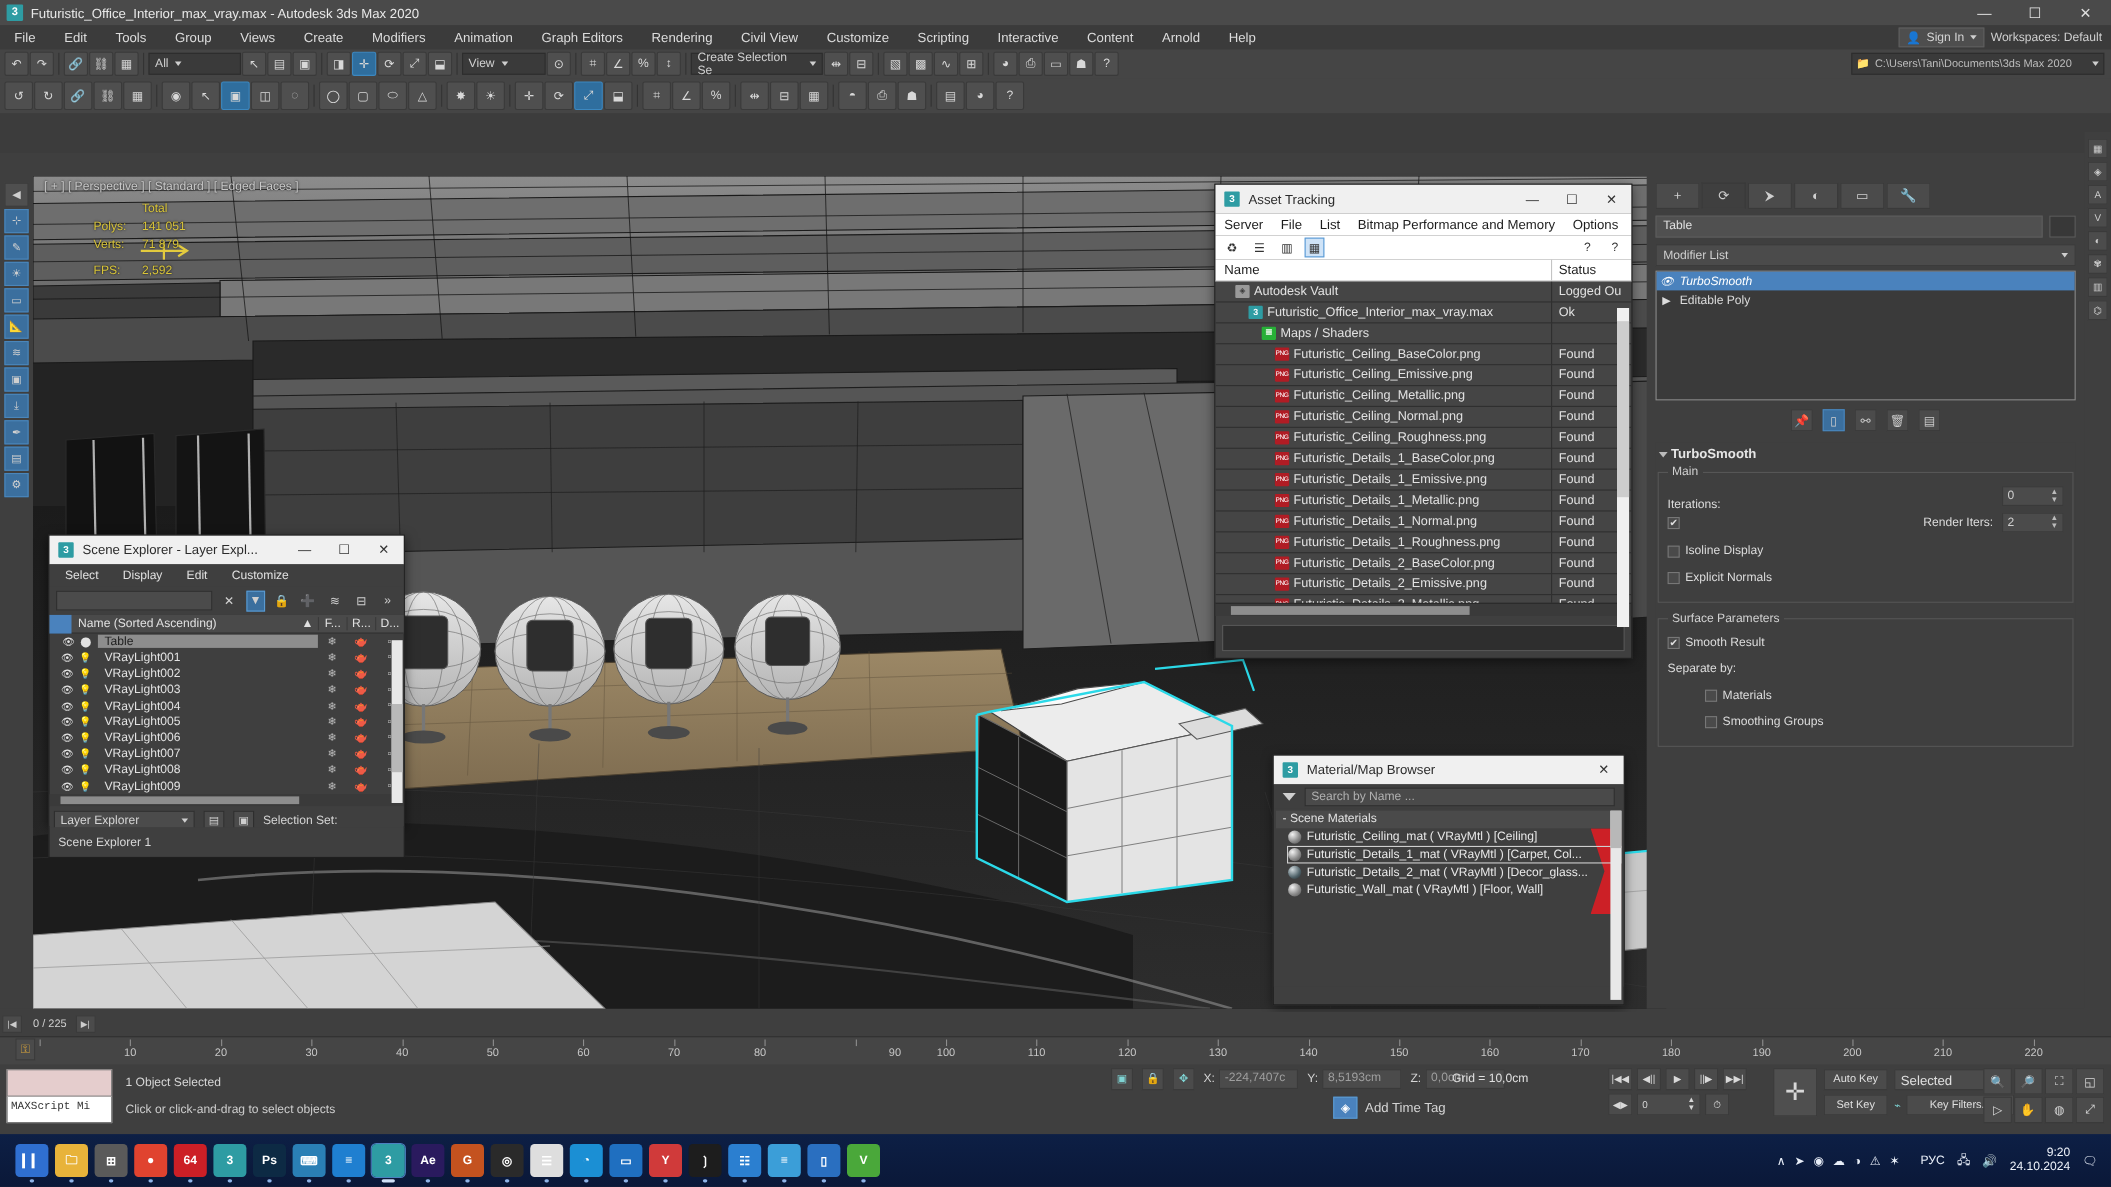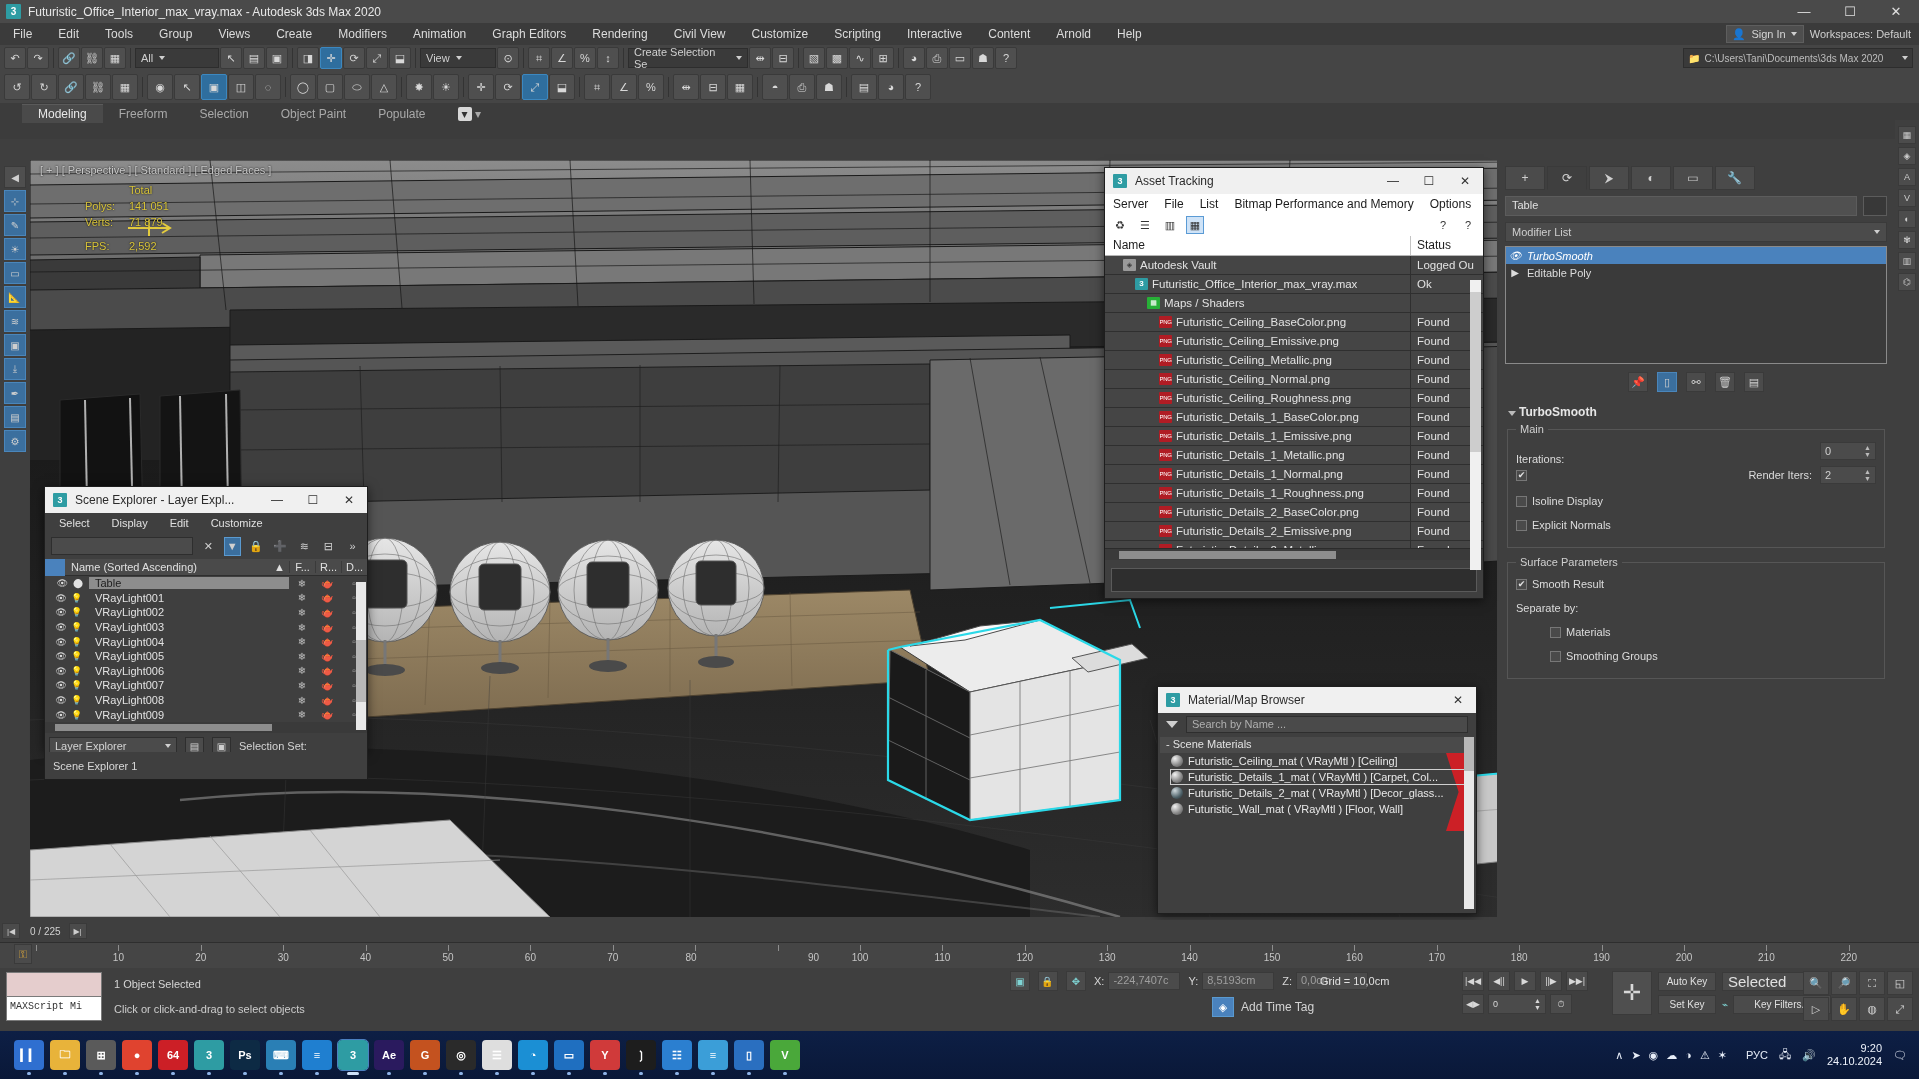--- a/index.html
+++ b/index.html
@@ -253,21 +253,21 @@
   #playback .row { display:flex; align-items:center; gap:4px; }
   #playback .pb { width:22px;height:20px;background:#4b4b4b;border:1px solid #3a3a3a;
     display:flex;align-items:center;justify-content:center;font-size:9px;color:#d8d8d8;}
   #keyarea { position:absolute; left:1612px; top:3px; display:flex; align-items:center; gap:6px;}
   #keyarea .bigplus { width:40px;height:44px;background:#4f4f4f;border:1px solid #3a3a3a;
     display:flex;align-items:center;justify-content:center;font-size:22px;color:#d8d8d8;}
   #keyarea .kcol { display:flex; flex-direction:column; gap:4px; }
   #keyarea .kb { width:58px;height:19px;background:#4b4b4b;border:1px solid #3a3a3a;
     font-size:10px;color:#e0e0e0;display:flex;align-items:center;justify-content:center;}
   #keyarea .selbox { width:104px;height:19px;background:#4b4b4b;border:1px solid #3a3a3a;
-    font-size:15px;color:#e0e0e0;display:flex;align-items:center;padding:0 5px;justify-content:space-between;}
+    font-size:12px;color:#e0e0e0;display:flex;align-items:center;padding:0 5px;justify-content:space-between;}
   #keyarea .kfilt { width:98px;height:19px;background:#4b4b4b;border:1px solid #3a3a3a;
     font-size:10px;color:#e0e0e0;display:flex;align-items:center;justify-content:center;}
   #viewtools { position:absolute; right:6px; top:3px; display:grid;
     grid-template-columns:repeat(4,26px); gap:2px; }
   #viewtools .vt { width:26px;height:24px;background:#4b4b4b;border:1px solid #3a3a3a;
     display:flex;align-items:center;justify-content:center;font-size:11px;color:#d8d8d8;}
 
   
   #taskbar { position:absolute; left:0; top:1031px; width:1919px; height:48px;
     background:linear-gradient(180deg,#0d1f45,#0a1838); display:flex; align-items:center; }
@@ -415,28 +415,20 @@
   <div class="tbtn lg">◓</div>
   <div class="tbtn lg">⎙</div>
   <div class="tbtn lg">☗</div>
   <div class="sep"></div>
   <div class="tbtn lg">▤</div>
   <div class="tbtn lg">◕</div>
   <div class="tbtn lg">?</div>
 </div>
 
 <div id="ribbon">
-  <div id="ribbontabs">
-      <div class="rt active">Modeling</div>
-      <div class="rt">Freeform</div>
-      <div class="rt">Selection</div>
-      <div class="rt">Object Paint</div>
-      <div class="rt">Populate</div>
-      <div class="rt"><span style="background:#d8d8d8;color:#333;padding:0 4px;border-radius:2px;">▾</span> ▾</div>
-    </div>
 </div>
 
 <div id="lefttools">
   <div class="lt">◀</div>
   <div class="lt blue">⊹</div>
   <div class="lt blue">✎</div>
   <div class="lt blue">☀</div>
   <div class="lt blue">▭</div>
   <div class="lt blue">📐</div>
   <div class="lt blue">≋</div>

